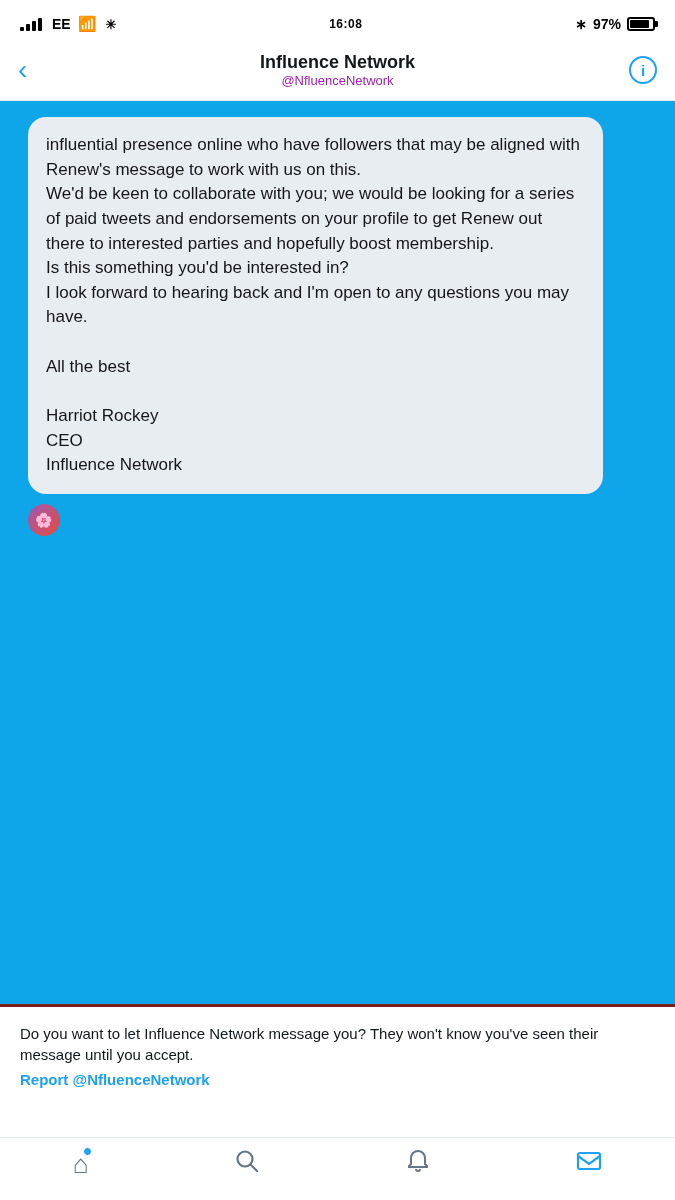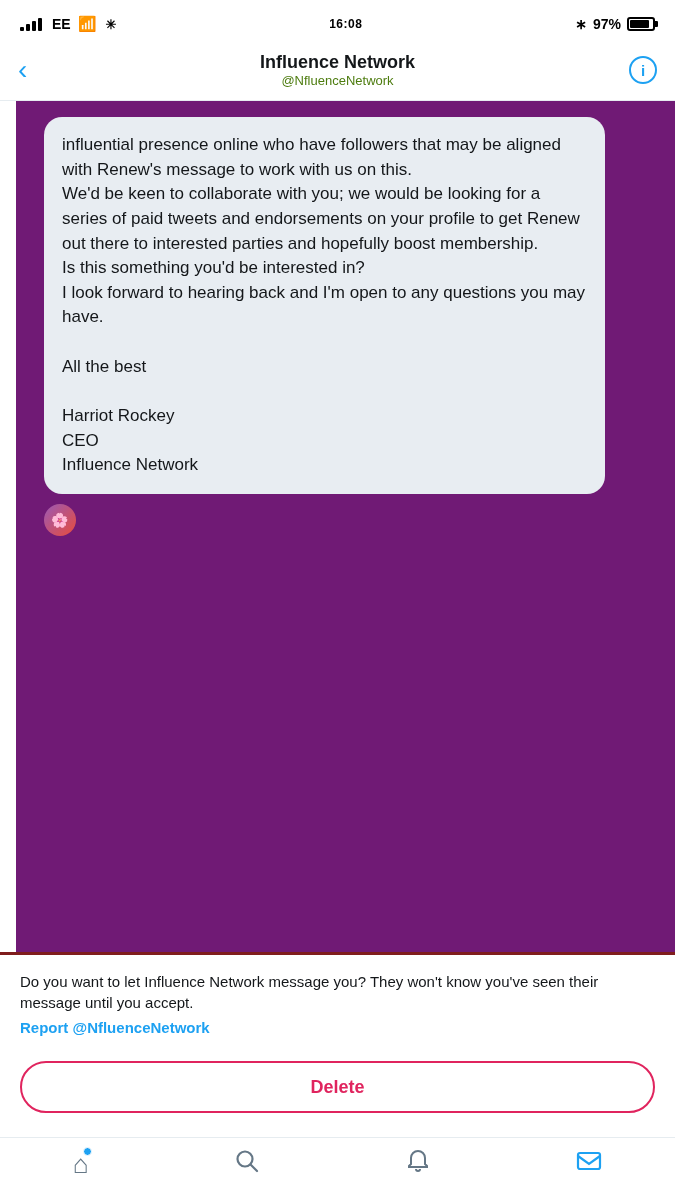--- a/index.html
+++ b/index.html
@@ -114,21 +114,21 @@
     }
 
     .nav-title {
       font-size: 18px;
       font-weight: 700;
       color: #14171a;
     }
 
     .nav-subtitle {
       font-size: 13px;
-      color: #4d7c0f;
+      color: #a21caf;
     }
 
     .nav-info {
       width: 40px;
       display: flex;
       justify-content: flex-end;
     }
 
     .info-circle {
       width: 28px;
@@ -142,22 +142,21 @@
       font-size: 15px;
       font-weight: 700;
       cursor: pointer;
     }
 
     
     .message-area {
       flex: 1;
       padding: 16px 18px;
       overflow-y: auto;
-      background: #701a75;
-      margin-left: 16px;
+      background: #0ea5e9;
     }
 
     .message-bubble {
       background: #e8edf2;
       border-radius: 18px;
       padding: 16px 18px;
       margin-left: 10px;
       margin-right: 10px;
       max-width: 90%;
       margin-bottom: 10px;
@@ -336,21 +335,20 @@
     </div>
   </div>
 </div>
 
 <div class="message-request-bar">
   <p class="request-text">Do you want to let Influence Network message you? They won't know you've seen their message until you accept.</p>
   <a class="report-link" href="#">Report @NfluenceNetwork</a>
 </div>
 
 <div class="action-buttons">
-  <button class="btn-delete">Delete</button>
 </div>
 
 <div class="tab-bar">
   <div class="tab-item">
     <span class="tab-icon" style="font-size:26px; color:#657786;">⌂</span>
     <div class="notification-dot"></div>
   </div>
   <div class="tab-item">
     <span style="font-size:24px; color:#657786;">
       <svg width="26" height="26" viewBox="0 0 26 26" fill="none" xmlns="http://www.w3.org/2000/svg">

